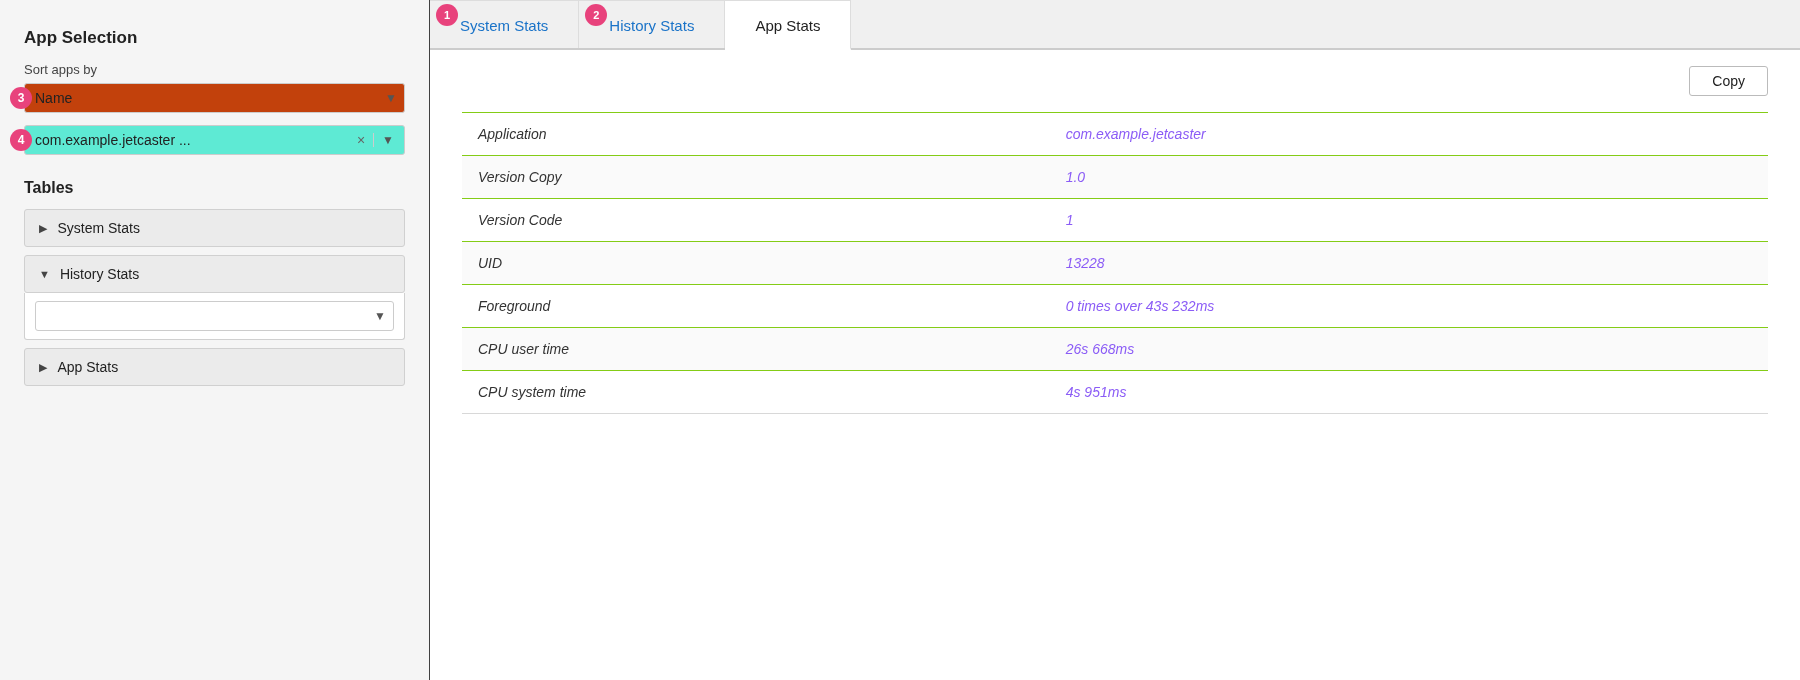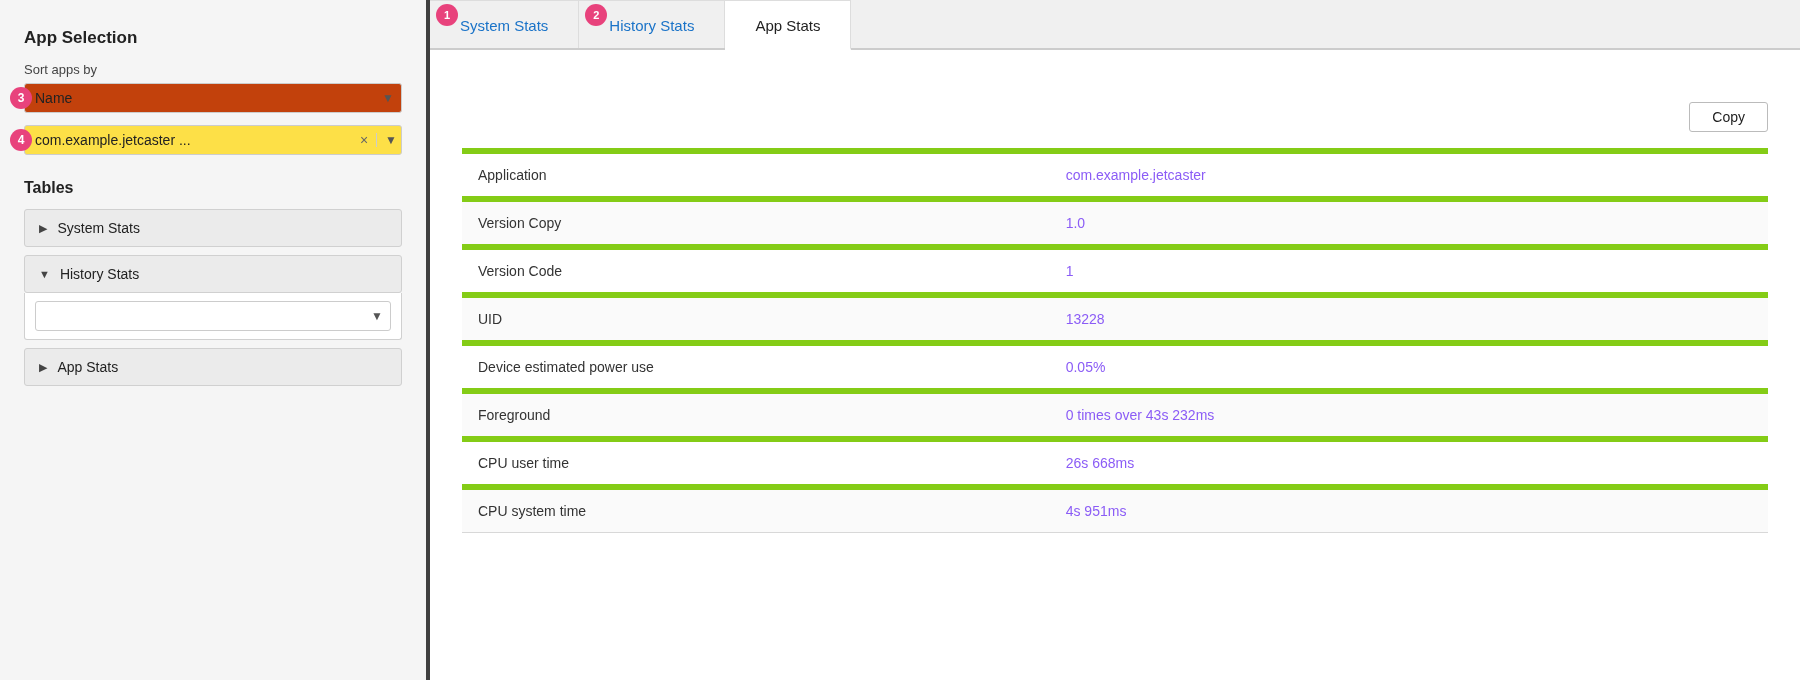--- a/index.html
+++ b/index.html
@@ -14,21 +14,21 @@
       width: 1800px;
       min-height: 680px;
       background: #f5f5f5;
     }
     
     .sidebar {
       width: 430px;
       min-width: 430px;
       padding: 28px 24px 24px 24px;
       background: #f5f5f5;
-      border-right: 4px solid #404040;
+      border-right: 1px solid #404040;
     }
     .sidebar-title {
       font-size: 17px;
       font-weight: 700;
       margin-bottom: 14px;
     }
     .sort-label {
       font-size: 13px;
       color: #444;
       margin-bottom: 6px;
@@ -58,22 +58,22 @@
       color: #555;
       font-size: 12px;
     }
     .app-select-wrapper {
       position: relative;
       margin-bottom: 24px;
       display: flex;
       align-items: center;
       border: 1px solid #ccc;
       border-radius: 3px;
-      background: #fde047;
-      padding: 6px 4px 6px 10px;
+      background: #5eead4;
+      padding: 6px 10px 6px 10px;
     }
     .app-select-text {
       flex: 1;
       font-size: 14px;
       color: #222;
       white-space: nowrap;
       overflow: hidden;
       text-overflow: ellipsis;
     }
     .app-select-clear {
@@ -198,21 +198,20 @@
     }
     .tab-badge {
       position: absolute;
       top: 6px;
       left: 10px;
     }
 
     .content-area {
       flex: 1;
       padding: 16px 32px 24px 32px;
-      margin-top: 36px;
     }
     .copy-row {
       display: flex;
       justify-content: flex-end;
       margin-bottom: 16px;
     }
     .copy-btn {
       padding: 6px 22px;
       border: 1px solid #bbb;
       border-radius: 3px;
@@ -220,21 +219,22 @@
       font-size: 14px;
       cursor: pointer;
       color: #222;
     }
 
     .stats-table {
       width: 100%;
       border-collapse: collapse;
     }
     .stats-table tr {
-      border-top: 6px solid #84cc16;
+      border-top: 1px solid #84cc16;
+      font-style: italic;
     }
     .stats-table tr:last-child {
       border-bottom: 1px solid #d8d8d8;
     }
     .stats-table td {
       padding: 13px 16px;
       font-size: 14px;
       color: #222;
     }
     .stats-table td:first-child {
@@ -353,24 +353,20 @@
     </tr>
             <tr>
       <td>Version Code</td>
       <td>1</td>
     </tr>
             <tr>
       <td>UID</td>
       <td>13228</td>
     </tr>
             <tr>
-      <td>Device estimated power use</td>
-      <td>0.05%</td>
-    </tr>
-            <tr>
       <td>Foreground</td>
       <td>0 times over 43s 232ms</td>
     </tr>
             <tr>
       <td>CPU user time</td>
       <td>26s 668ms</td>
     </tr>
             <tr>
       <td>CPU system time</td>
       <td>4s 951ms</td>

